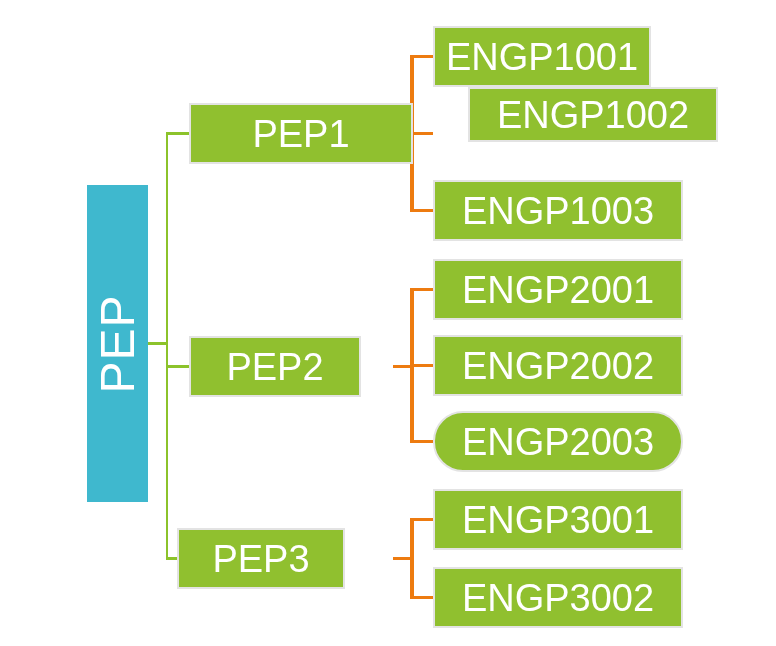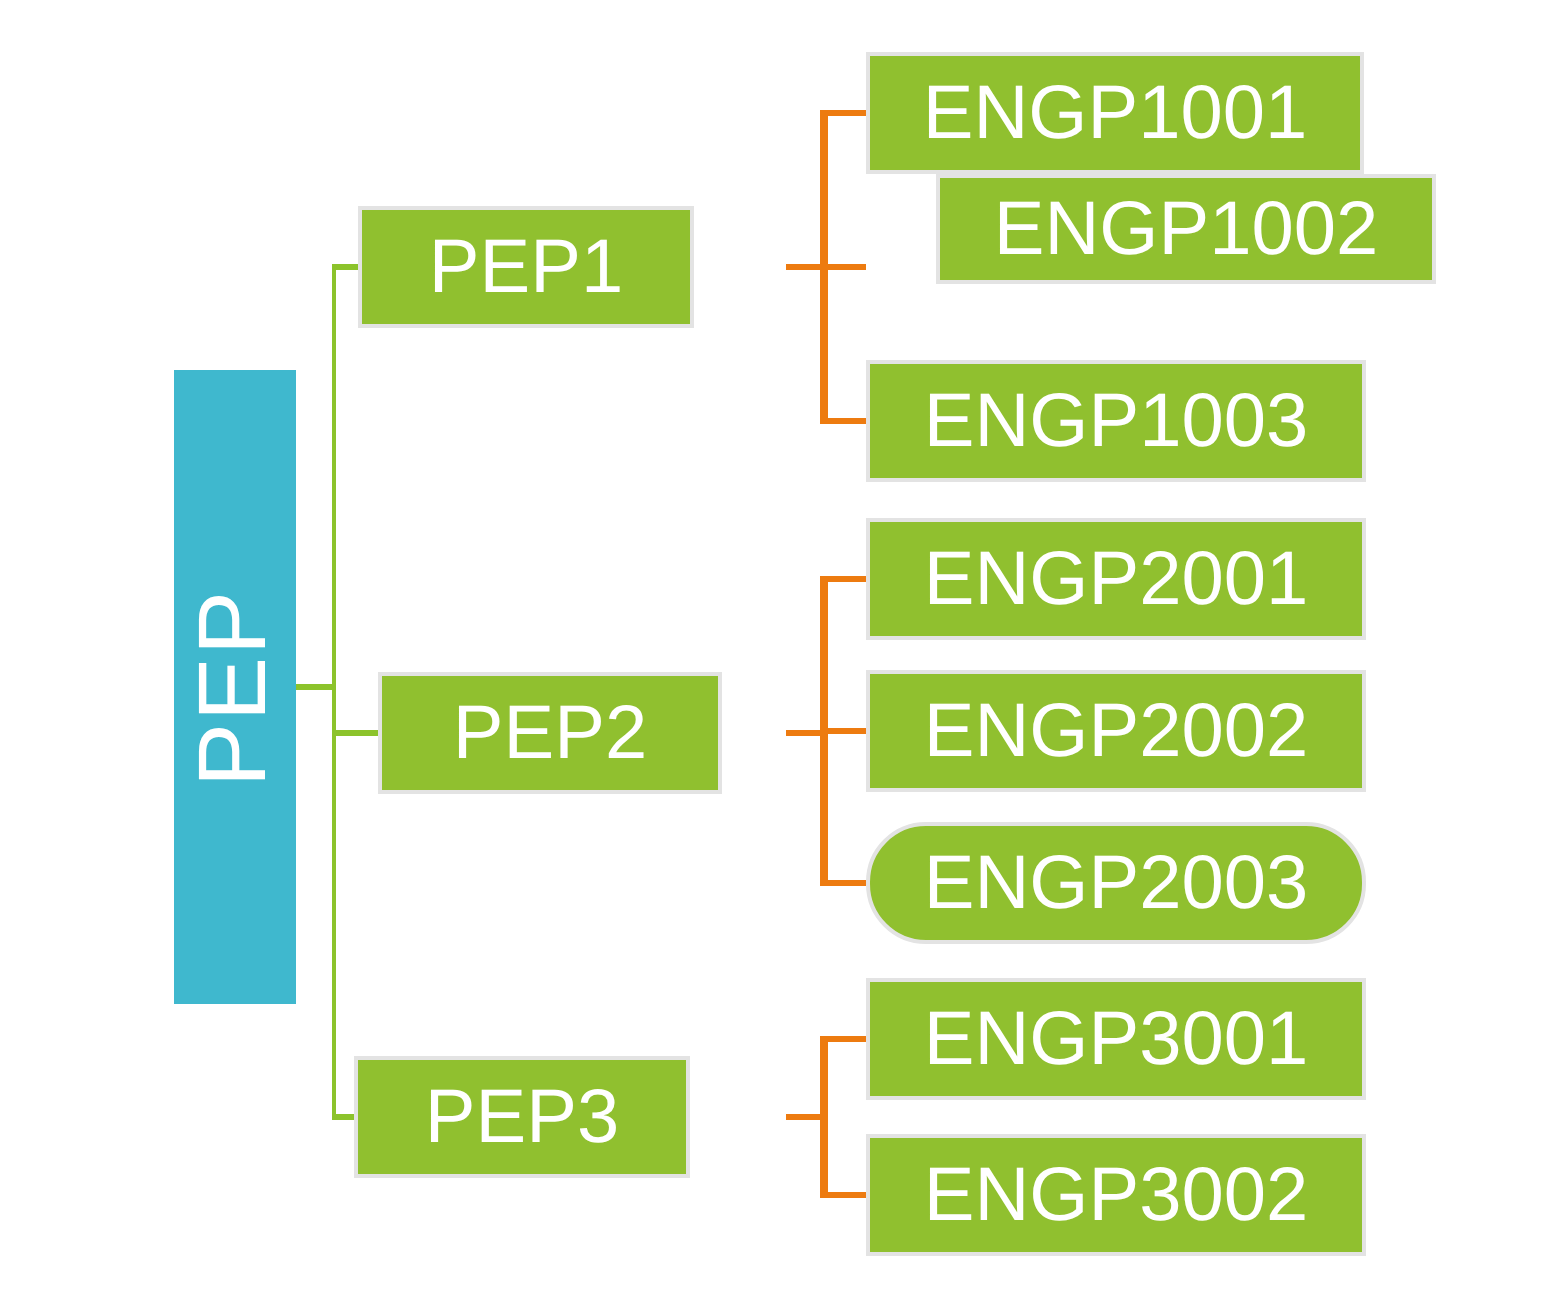--- a/index.html
+++ b/index.html
@@ -73,31 +73,31 @@
 
   <div class="seg o" style="left:393px; top:556.75px; width:20px; height:3.5px;"></div>
   <div class="seg o" style="left:410.25px; top:517.75px; width:3.5px; height:81.5px;"></div>
   <div class="seg o" style="left:412px; top:517.75px; width:21px; height:3.5px;"></div>
   <div class="seg o" style="left:412px; top:595.75px; width:21px; height:3.5px;"></div>
 
   <div class="node root" style="left:87px; top:185px; width:61px; height:317px;">
     <span class="vtext">PEP</span>
   </div>
 
-  <div class="node green" style="left:179px; top:103px; width:168px; height:61px;">
+  <div class="node green" style="left:189px; top:103px; width:224px; height:61px;">
     <span>PEP1</span>
   </div>
   <div class="node green" style="left:189px; top:336px; width:172px; height:61px;">
     <span>PEP2</span>
   </div>
   <div class="node green" style="left:177px; top:528px; width:168px; height:61px;">
     <span>PEP3</span>
   </div>
 
-  <div class="node green" style="left:433px; top:26px; width:249px; height:61px;">
+  <div class="node green" style="left:433px; top:26px; width:218px; height:61px;">
     <span>ENGP1001</span>
   </div>
   <div class="node green" style="left:433px; top:87px; width:250px; height:55px;margin-left:35px;">
     <span>ENGP1002</span>
   </div>
   <div class="node green" style="left:433px; top:180px; width:250px; height:61px;">
     <span>ENGP1003</span>
   </div>
 
   <div class="node green" style="left:433px; top:259px; width:250px; height:61px;">

